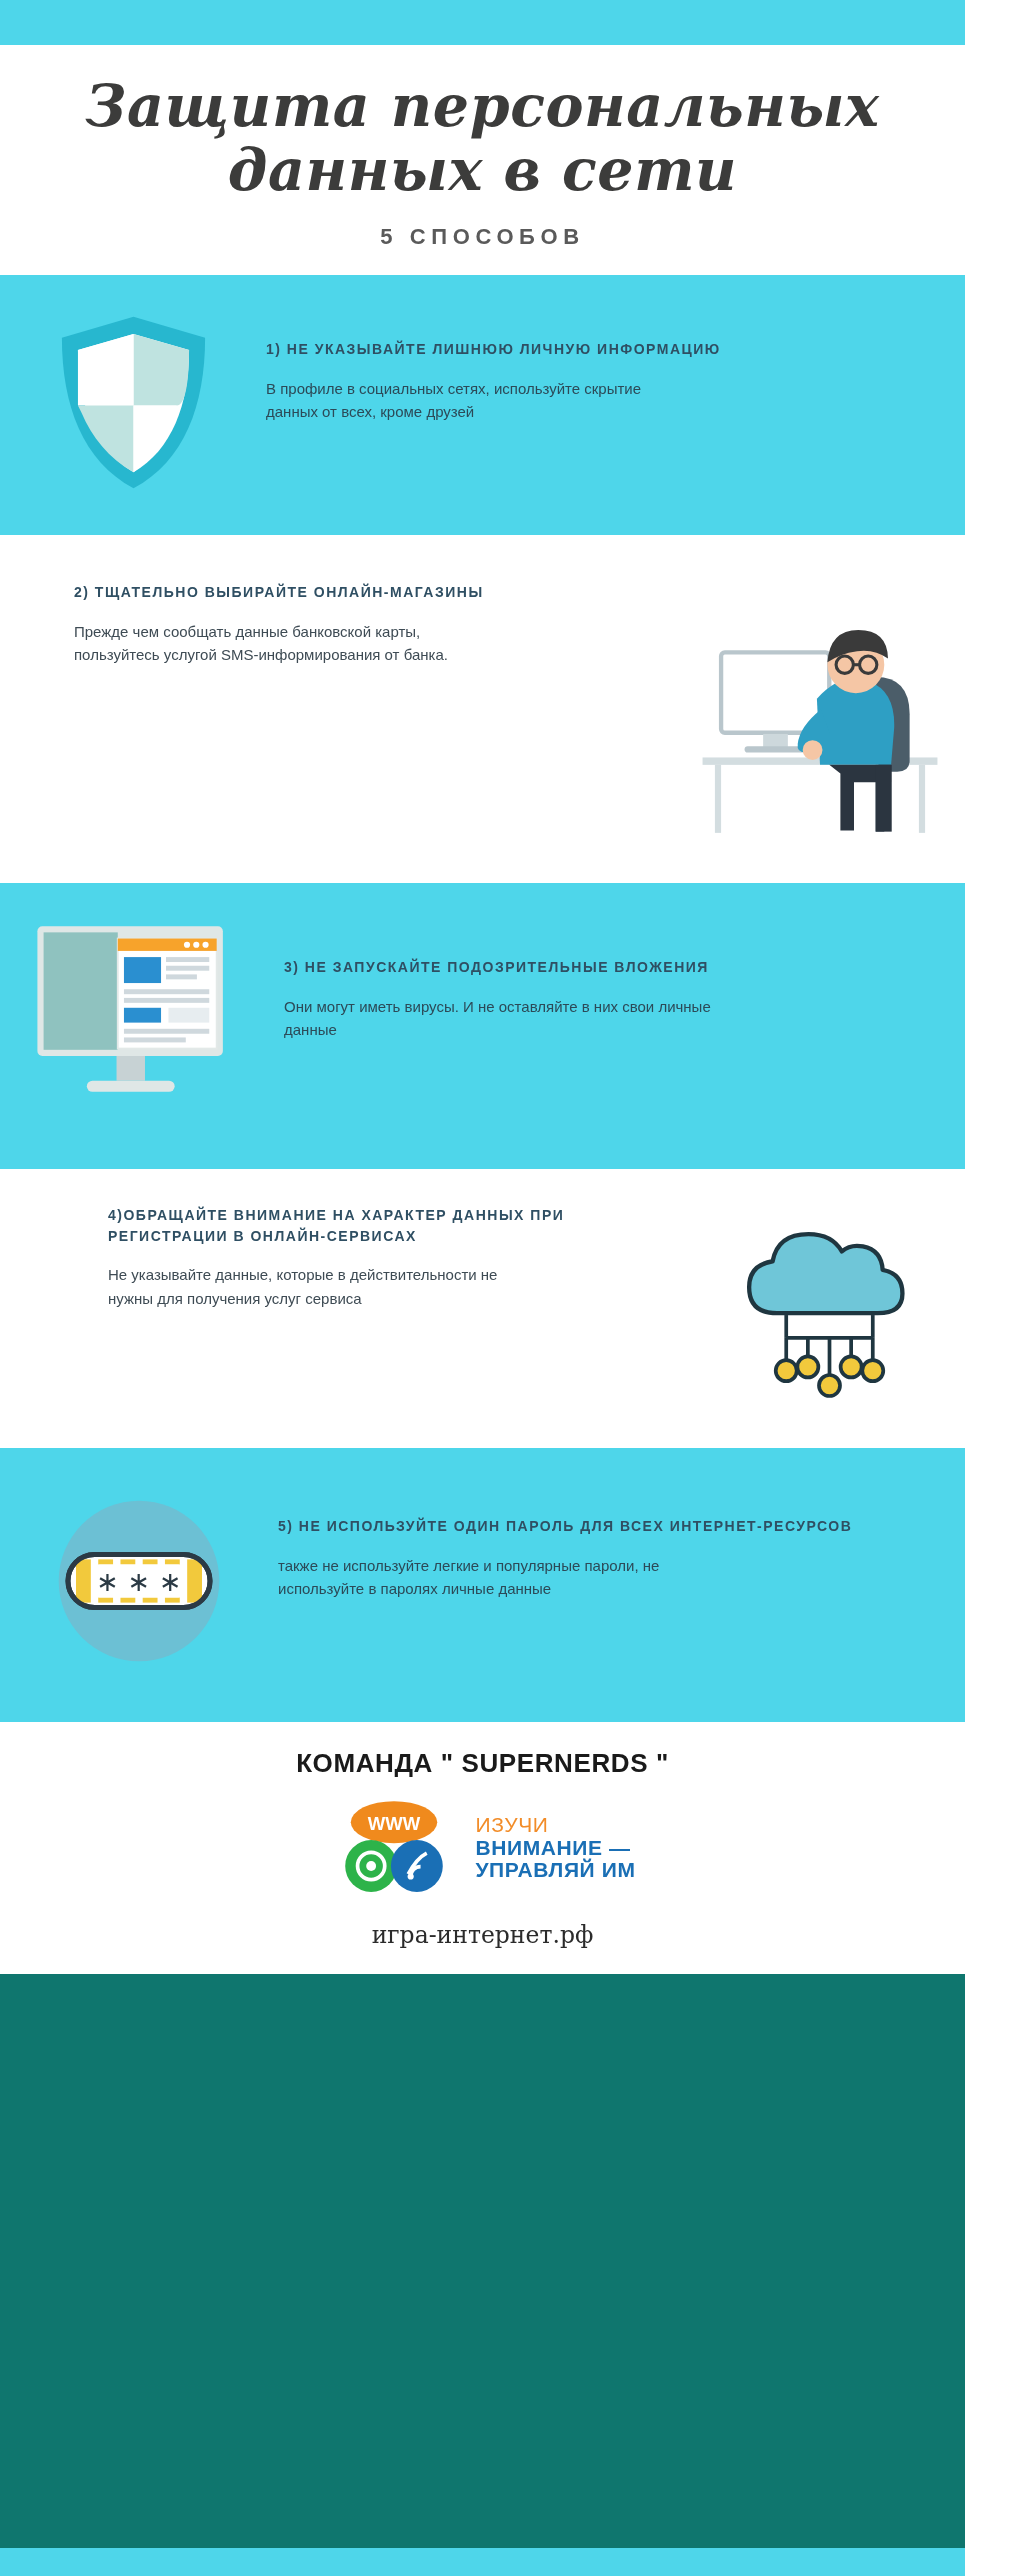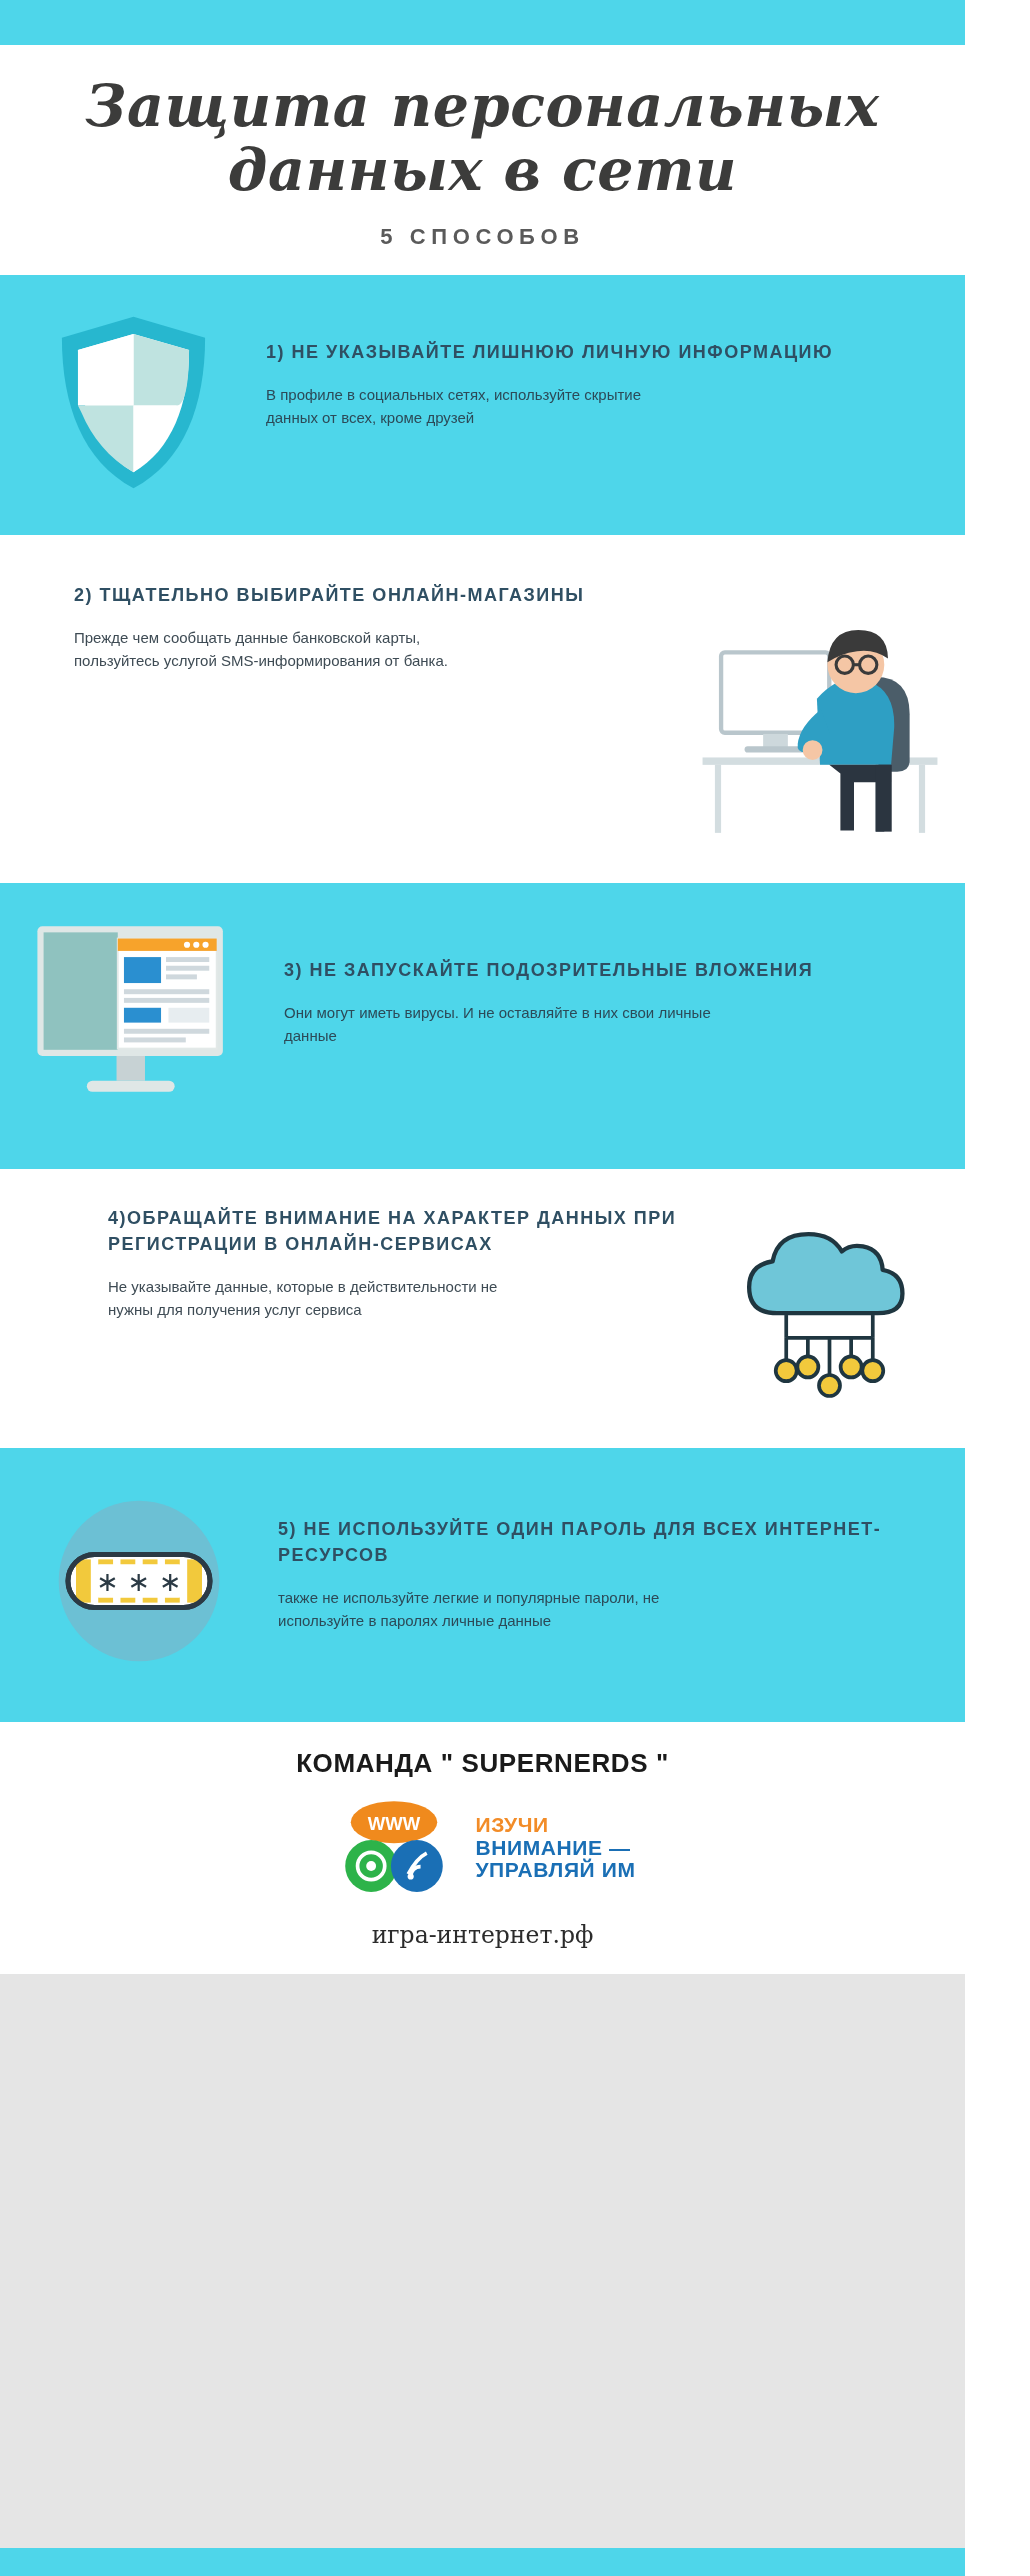--- a/index.html
+++ b/index.html
@@ -11,21 +11,21 @@
     font-family: "Liberation Sans", sans-serif;
     width: 1031px;
     height: 2576px;
     position: relative;
     overflow: hidden;
   }
   .page {
     width: 965px;
     height: 2576px;
     position: relative;
-    background: #e5e5e5;
+    background: #0f766e;
   }
 
   
   .top-bar {
     height: 45px;
     background: #4ed6ea;
     width: 100%;
   }
 
   
@@ -77,21 +77,21 @@
     display: flex;
     align-items: center;
     justify-content: center;
   }
   .col-text {
     flex: 1 1 auto;
     padding-right: 37px;
   }
 
   .step-head {
-    font-size: 18px;
+    font-size: 14px;
     font-weight: bold;
     letter-spacing: 1.5px;
     color: #2f4f63;
     text-transform: uppercase;
     line-height: 1.45;
     margin: 0 0 17.3px 0;
   }
   .section.white .step-head { color: #2f4f63; }
   .step-body {
     font-size: 15px;
@@ -148,21 +148,21 @@
     align-items: center;
     justify-content: center;
     gap: 16px;
     margin-bottom: 21px;
   }
   .logo-mark { position: relative; width: 130px; height: 105px; }
   .logo-text {
     text-align: left;
     line-height: 1.08;
   }
-  .logo-text .lt1 { color: #f28c28; font-weight: bold; font-size: 21px; letter-spacing: 0.6px;}
+  .logo-text .lt1 { color: #f28c28; font-weight: normal; font-size: 21px; letter-spacing: 0.6px;}
   .logo-text .lt2 { color: #1a6fb5; font-weight: bold; font-size: 21px; letter-spacing: 0.6px;}
   .logo-text .lt3 { color: #1a6fb5; font-weight: bold; font-size: 21px; letter-spacing: 0.6px;}
   .site-url {
     font-family: "DejaVu Serif", serif;
     font-size: 23.5px;
     color: #2b2b2b;
   }
   .bottom-bar {
     height: 28.4px;
     background: #4ed6ea;

